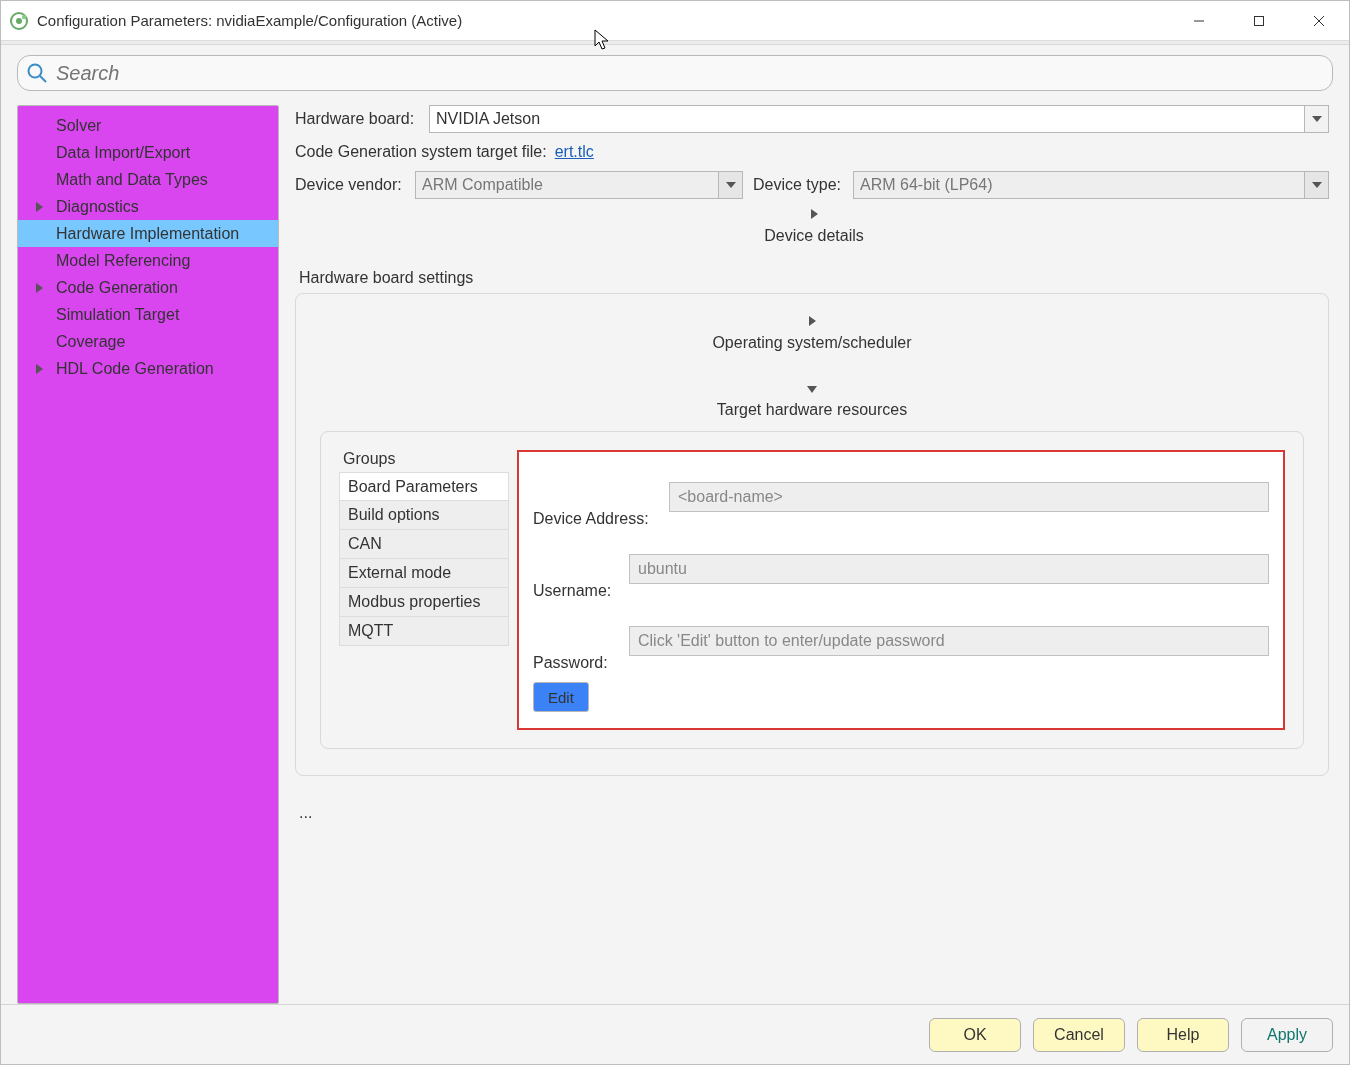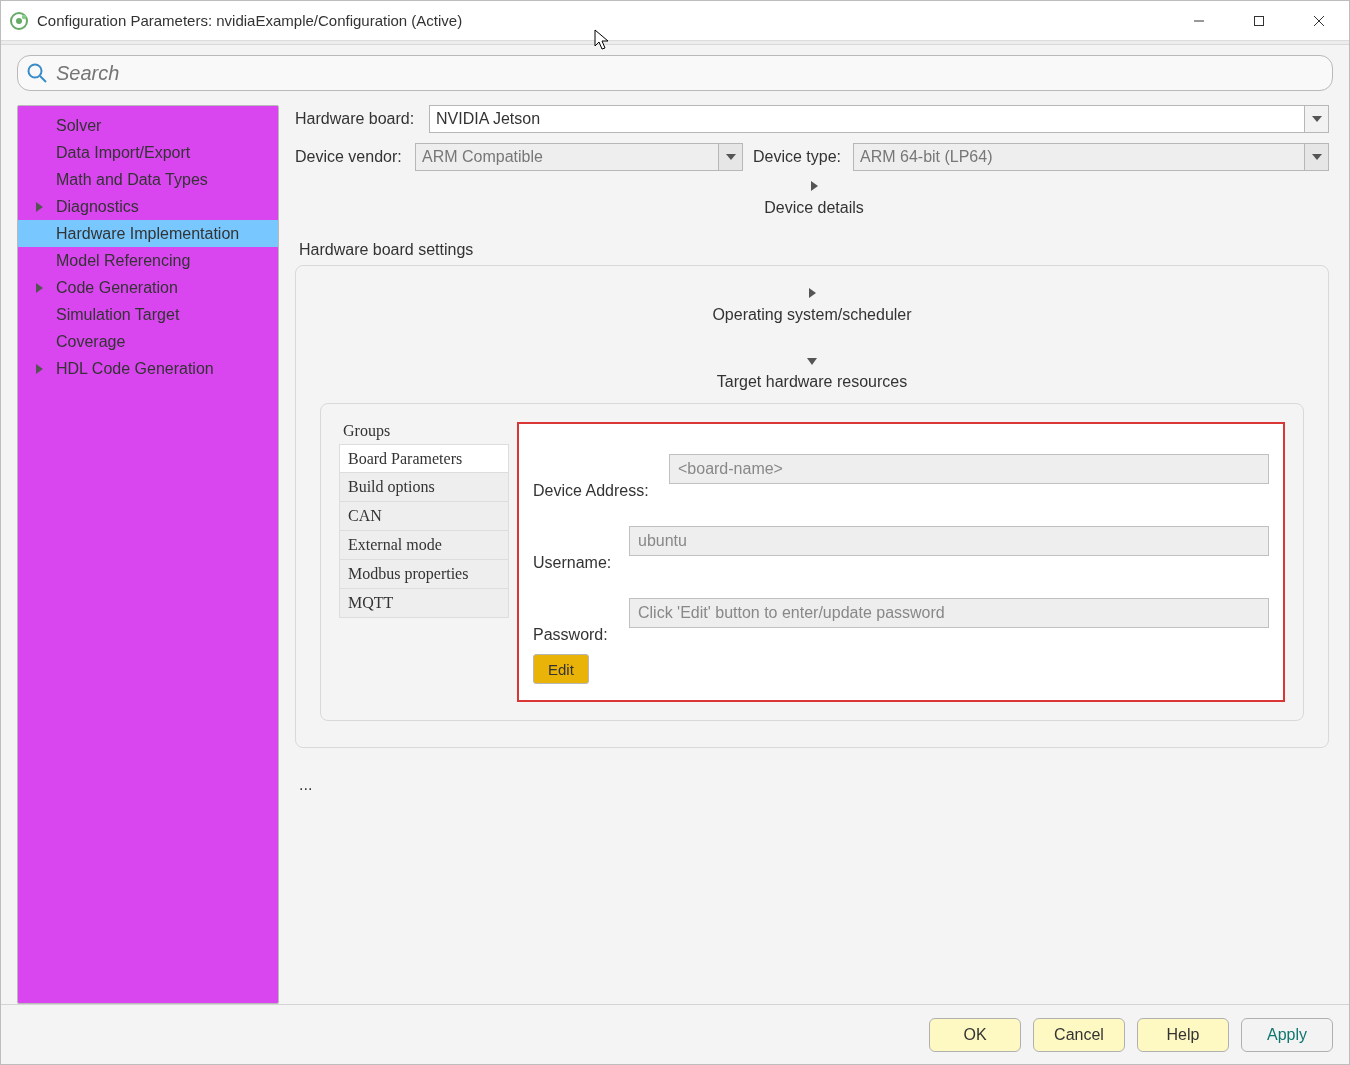--- a/index.html
+++ b/index.html
@@ -161,21 +161,20 @@
     border:1px solid #d9d9d9;
     border-radius:8px;
     background:#f4f4f4;
     padding: 18px 18px 18px 18px;
     display:flex; gap:0;
   }
   .groups {
     width: 170px;
     display:flex; flex-direction:column;
     flex:0 0 auto;
-    font-family:Liberation Serif, serif;
   }
   .groups .grp-head {
     font-size:16px; color:#333; padding:0 0 4px 4px;
   }
   .groups .grp-item {
     height:29px; display:flex; align-items:center;
     padding-left:8px;
     font-size:16px;
     background:#eee;
     border:1px solid #ddd;
@@ -197,21 +196,21 @@
     flex:1; height:30px;
     border:1px solid #c1c1c1;
     background:#eee;
     display:flex; align-items:center; padding-left:8px;
     color:#888; font-size:16px;
   }
   .btn-small {
     display:inline-flex; align-items:center; justify-content:center;
     height:30px; padding: 0 14px;
     border:1px solid #b7b7b7; border-radius:3px;
-    background:#eab308; font-size:15px; color:#333;
+    background:#3b82f6; font-size:15px; color:#333;
     cursor:default;
   }
 
   .ellipsis { margin-top:28px; font-size:16px; color:#333; padding-left:4px; }
 
   
   .buttonbar {
     height:60px;
     display:flex; align-items:center; justify-content:flex-end;
     gap:12px;
@@ -322,20 +321,24 @@
     <div class="row">
       <span class="lbl" style="width:134px">Hardware board:</span>
       <div class="field">
         <span class="text">NVIDIA Jetson</span>
         <div class="dd-btn">
             <div class="dd-arrow"></div>
           </div>
       </div>
     </div>
 
+    <div class="row inline-gap8">
+      <span class="lbl">Code Generation system target file:</span>
+      <span class="link">ert.tlc</span>
+    </div>
 
     <div class="row">
       <span class="lbl" style="width:120px">Device vendor:</span>
       <div class="field readonly" style="width:328px; flex:0 0 auto">
         <span class="text">ARM Compatible</span>
         <div class="dd-btn">
             <div class="dd-arrow"></div>
           </div>
       </div>
       <span class="lbl" style="margin-left:10px; width:100px">Device type:</span>

